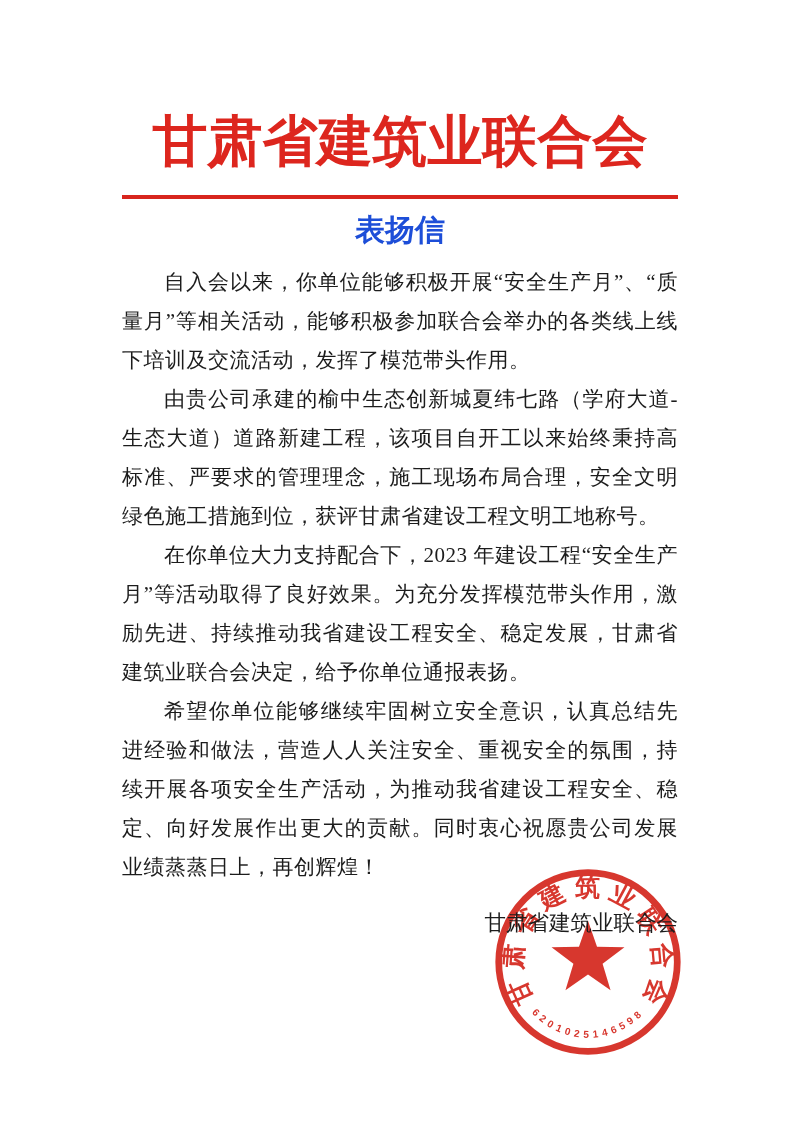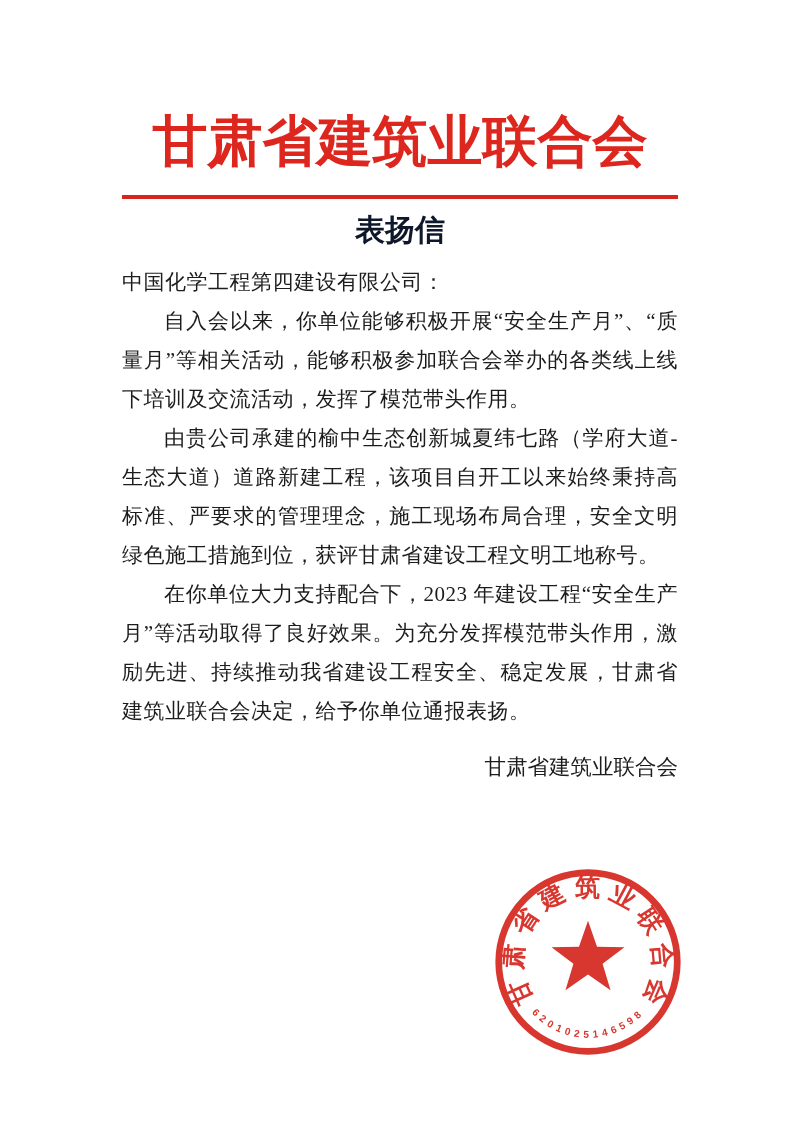--- a/index.html
+++ b/index.html
@@ -36,21 +36,21 @@
     background: #d8251d;
     width: 100%;
   }
   .letter-title {
     margin-top: 13px;
     text-align: center;
     font-size: 30px;
     line-height: 1.2;
     font-weight: bold;
     font-family: "Liberation Sans", "DejaVu Sans", sans-serif;
-    color: #0f172a;
+    color: #1d4ed8;
   }
   .body-text {
     margin-top: 15px;
     font-size: 21px;
     line-height: 39px;
     text-align: justify;
     letter-spacing: 0.5px;
   }
   .body-text p { margin: 0; }
   .body-text p.indent { text-indent: 2em; }
@@ -79,24 +79,24 @@
 
   <div class="content">
 
     <div class="org-title">甘肃省建筑业联合会</div>
 
     <div class="divider"></div>
 
     <div class="letter-title">表扬信</div>
 
     <div class="body-text">
-      <p>中国化学工程第四建设有限公司：</p>
       <p class="indent">自入会以来，你单位能够积极开展“安全生产月”、“质量月”等相关活动，能够积极参加联合会举办的各类线上线下培训及交流活动，发挥了模范带头作用。</p>
       <p class="indent">由贵公司承建的榆中生态创新城夏纬七路（学府大道-生态大道）道路新建工程，该项目自开工以来始终秉持高标准、严要求的管理理念，施工现场布局合理，安全文明绿色施工措施到位，获评甘肃省建设工程文明工地称号。</p>
       <p class="indent">在你单位大力支持配合下，2023 年建设工程“安全生产月”等活动取得了良好效果。为充分发挥模范带头作用，激励先进、持续推动我省建设工程安全、稳定发展，甘肃省建筑业联合会决定，给予你单位通报表扬。</p>
+      <p class="indent">希望你单位能够继续牢固树立安全意识，认真总结先进经验和做法，营造人人关注安全、重视安全的氛围，持续开展各项安全生产活动，为推动我省建设工程安全、稳定、向好发展作出更大的贡献。同时衷心祝愿贵公司发展业绩蒸蒸日上，再创辉煌！</p>
     </div>
 
     <div class="signature-block">
       <div class="sig-name">甘肃省建筑业联合会</div>
     </div>
 
   </div>
 
   <svg class="seal" viewBox="0 0 200 200" xmlns="http://www.w3.org/2000/svg">
     <defs>

